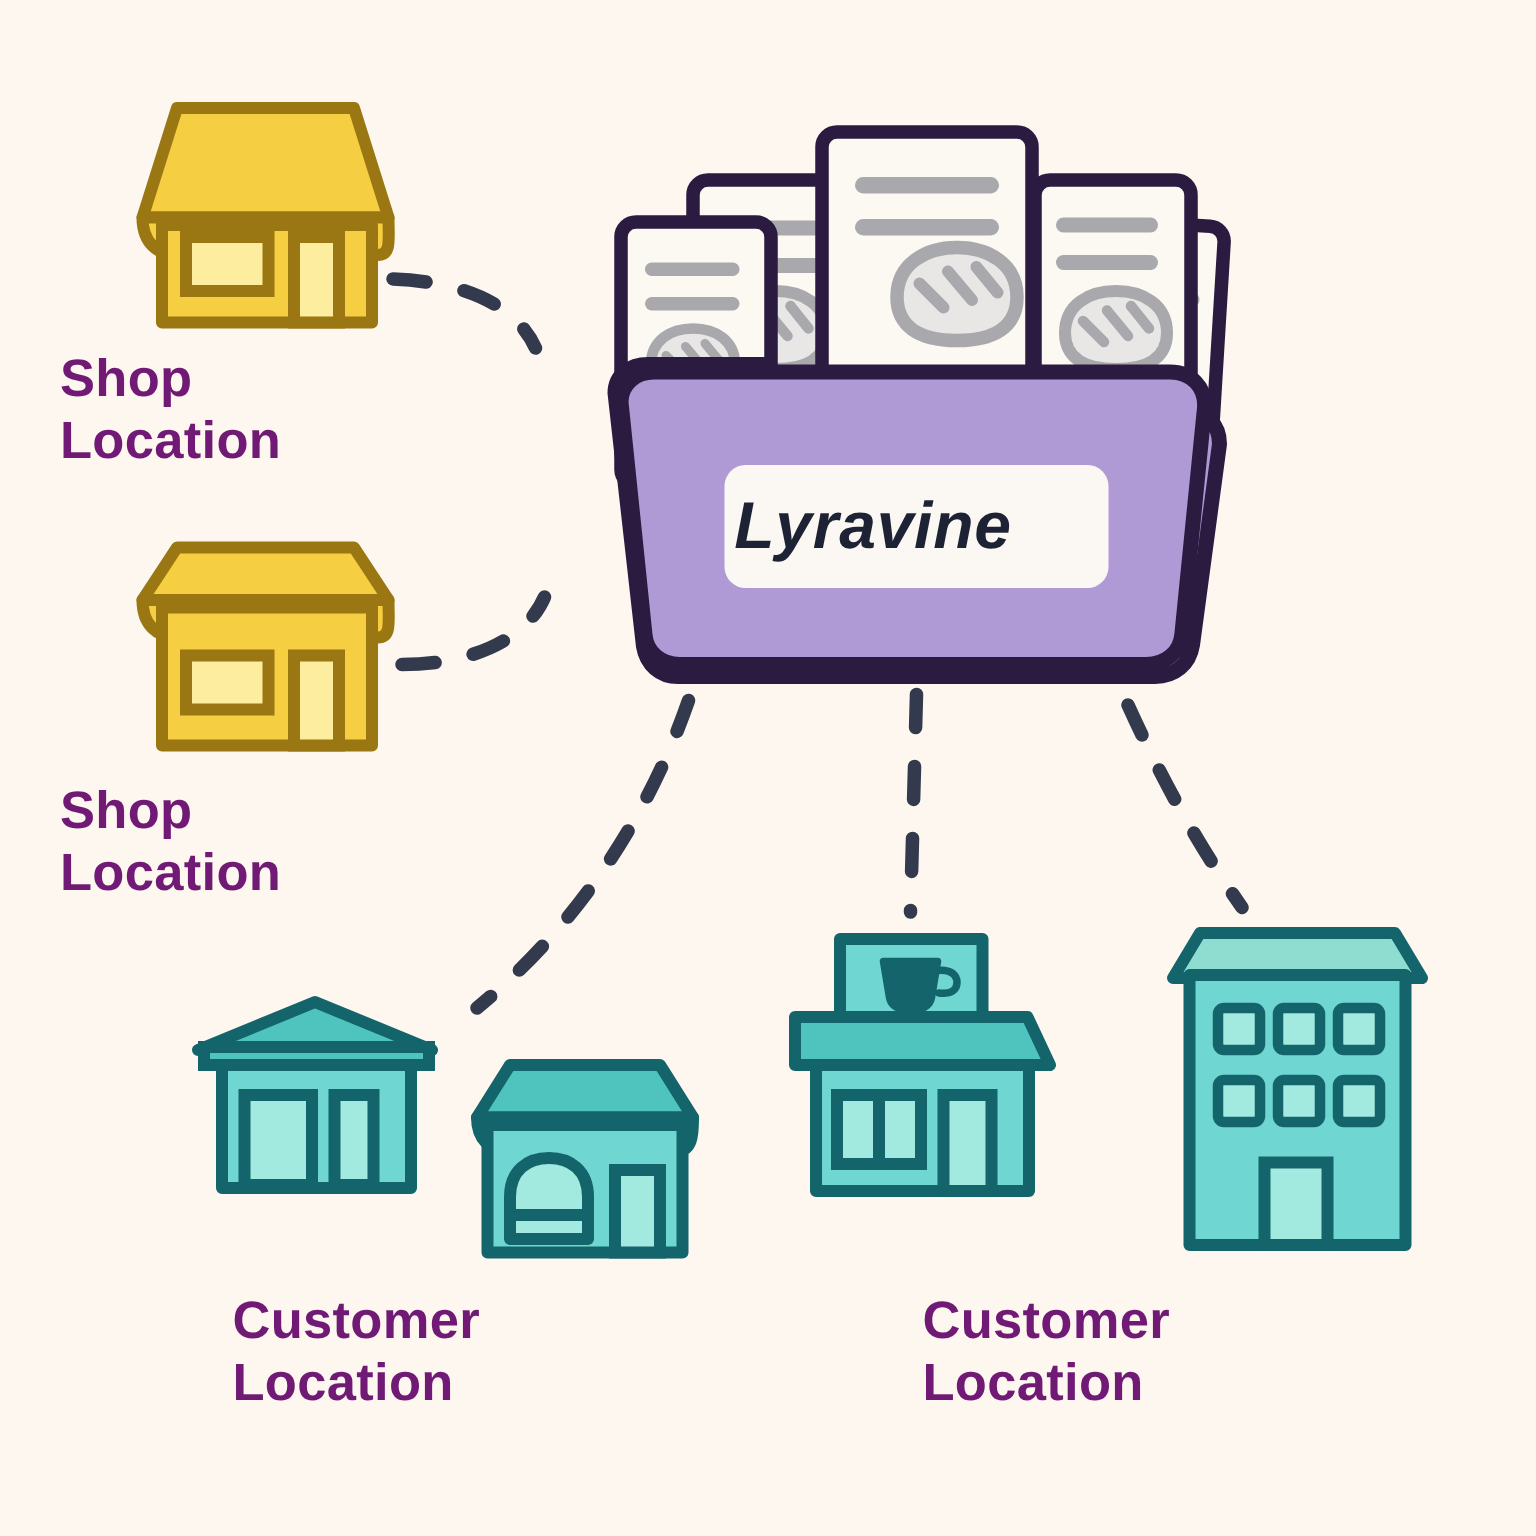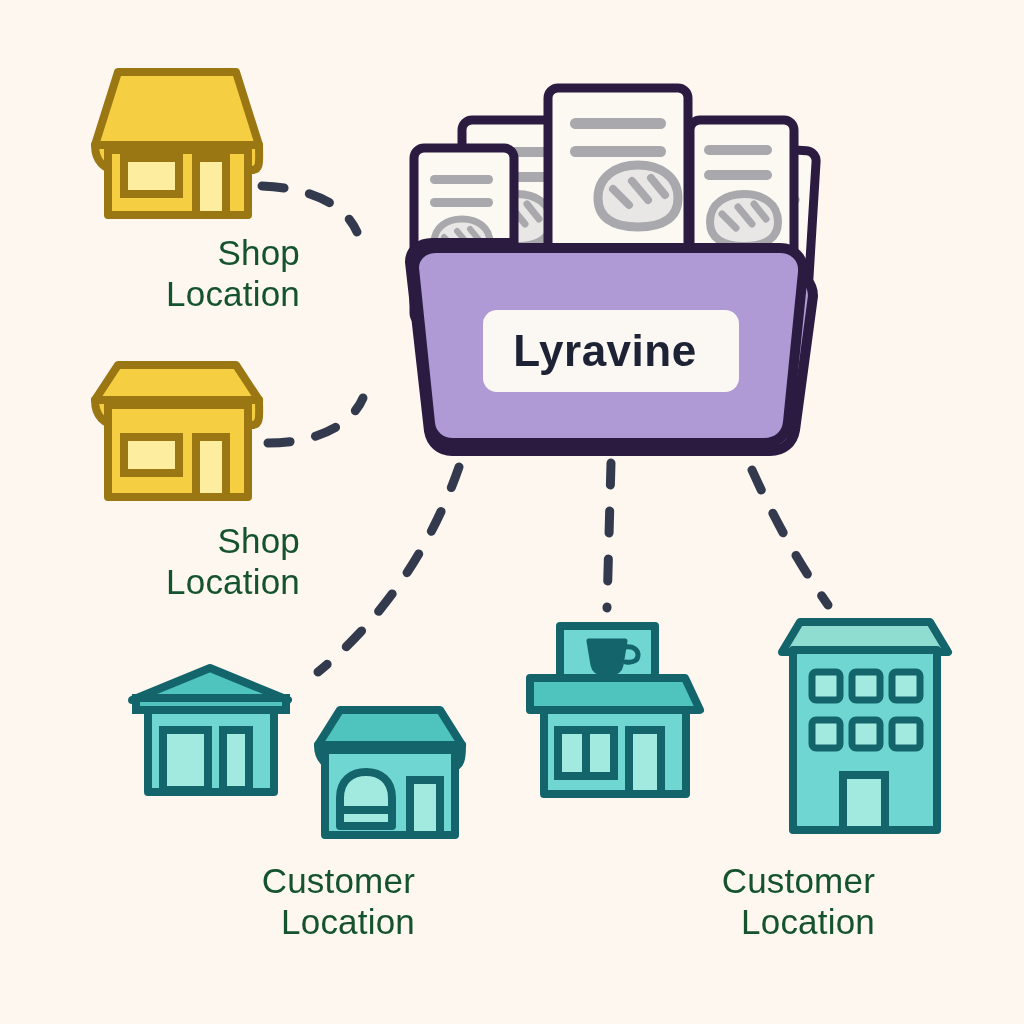--- a/index.html
+++ b/index.html
@@ -18,25 +18,25 @@
     overflow: hidden;
   }
   #scene {
     position: absolute;
     inset: 0;
     width: 1024px;
     height: 1024px;
   }
   .lbl {
     position: absolute;
-    text-align: right;
-    color: #14532d;
+    text-align: left;
+    color: #701a75;
     font-size: 35px;
     line-height: 1.18;
-    font-weight: 400;
+    font-weight: 700;
     letter-spacing: 0.2px;
     white-space: pre-line;
     pointer-events: none;
   }
   .folder-name {
     position: absolute;
     display: flex;
     align-items: center;
     justify-content: center;
     color: #1E2235;
@@ -209,21 +209,21 @@
       <rect x="852" y="672" width="28" height="28" rx="4" fill="#A2EADF" stroke="#13646B" stroke-width="7"></rect>
       <rect x="892" y="672" width="28" height="28" rx="4" fill="#A2EADF" stroke="#13646B" stroke-width="7"></rect>
       <rect x="812" y="720" width="28" height="28" rx="4" fill="#A2EADF" stroke="#13646B" stroke-width="7"></rect>
       <rect x="852" y="720" width="28" height="28" rx="4" fill="#A2EADF" stroke="#13646B" stroke-width="7"></rect>
       <rect x="892" y="720" width="28" height="28" rx="4" fill="#A2EADF" stroke="#13646B" stroke-width="7"></rect>
       <rect x="843" y="775" width="42" height="55" fill="#A2EADF" stroke="#13646B" stroke-width="8"></rect>
     </g>
 
   </svg>
 
-  <div class="folder-name" style="left:483px; top:310px; width:244px; height:82px;">Lyravine</div>
+  <div class="folder-name" style="left:460px; top:310px; width:244px; height:82px;font-style:italic;">Lyravine</div>
 
   <div class="lbl" style="left:40px; top:232px; width:260px;">Shop
 Location</div>
 
   <div class="lbl" style="left:40px; top:520px; width:260px;">Shop
 Location</div>
 
   <div class="lbl" style="left:155px; top:860px; width:260px;">Customer
 Location</div>
 

